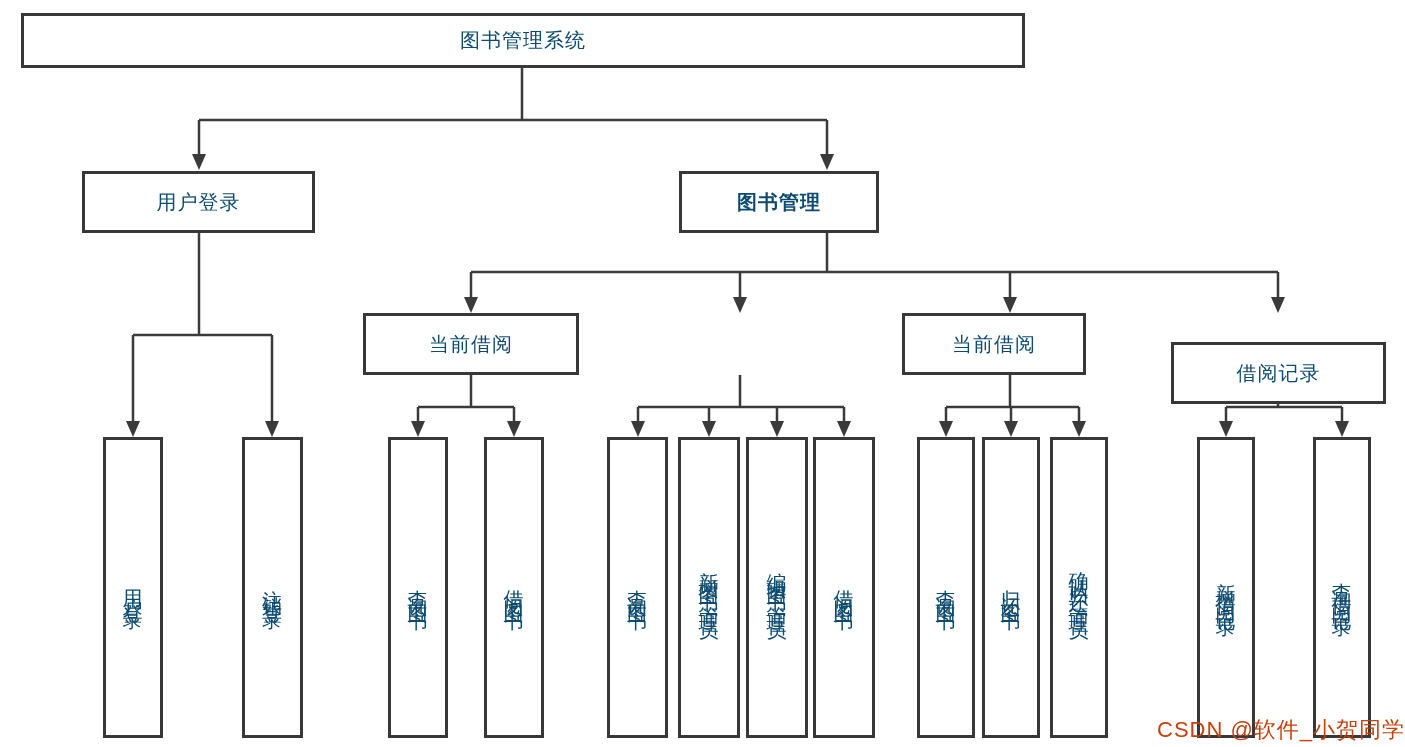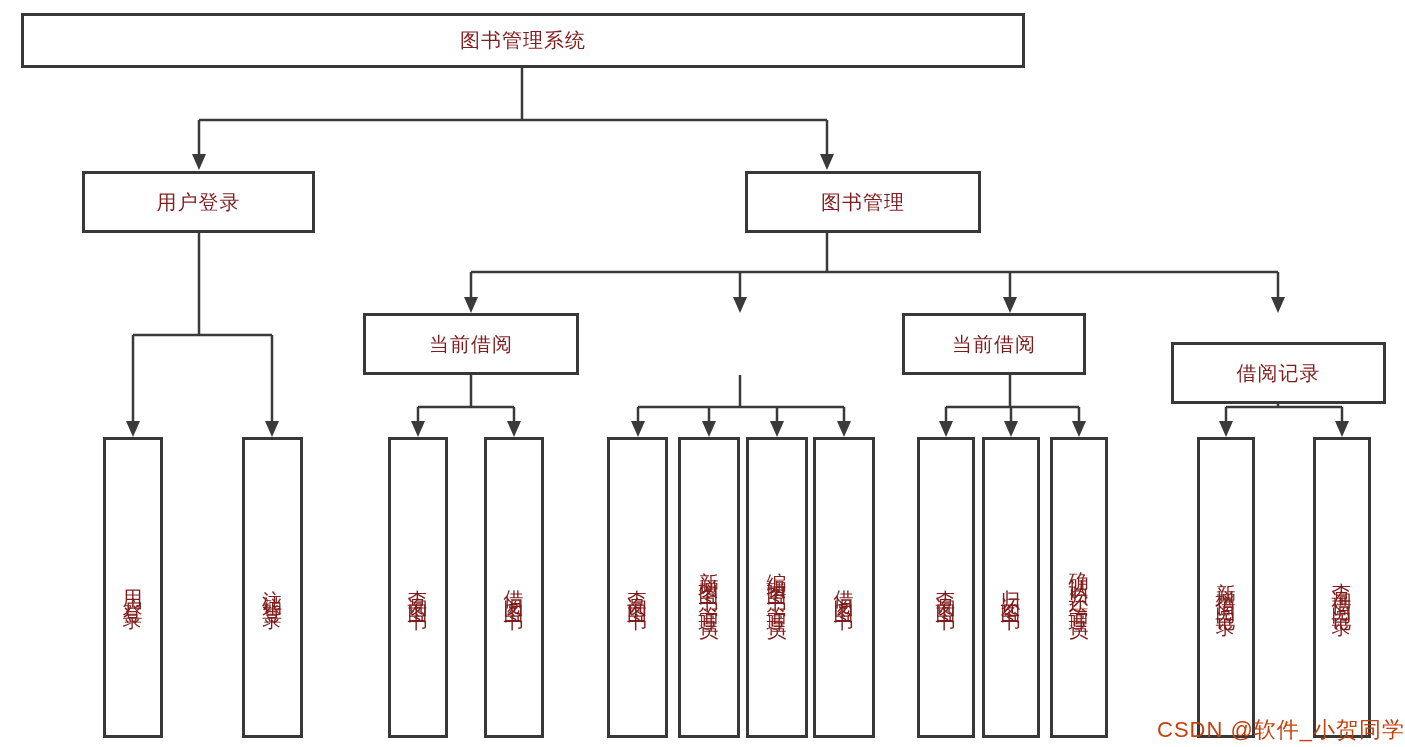--- a/index.html
+++ b/index.html
@@ -12,21 +12,21 @@
   }
   #connectors{
     position:absolute;left:0;top:0;width:1405px;height:747px;
     z-index:1;
   }
   .box{
     position:absolute;
     box-sizing:border-box;
     background:#ffffff;
     border:3px solid #383838;
-    color:#7f1d1d;
+    color:#0c4a6e;
     z-index:2;
     display:flex;
     align-items:center;
     justify-content:center;
   }
   .box-h{
     font-size:20px;
     letter-spacing:1px;
     white-space:nowrap;
   }
@@ -94,21 +94,21 @@
     <g>
       <path class="stroke" d="M1278,375 V407 M1226,407 H1342 M1226,407 V423 M1342,407 V423"></path>
       <polygon class="arrow" points="1219,421 1233,421 1226,437"></polygon>
       <polygon class="arrow" points="1335,421 1349,421 1342,437"></polygon>
     </g>
   </svg>
 
   <div class="box box-h" style="left:21px;top:13px;width:1004px;height:55px;">图书管理系统</div>
 
   <div class="box box-h" style="left:82px;top:171px;width:233px;height:62px;">用户登录</div>
-  <div class="box box-h" style="left:745px;top:171px;width:236px;height:62px;">图书管理</div>
+  <div class="box box-h" style="left:679px;top:171px;width:200px;height:62px;font-weight:bold;">图书管理</div>
 
   <div class="box box-h" style="left:363px;top:313px;width:216px;height:62px;">当前借阅</div>
   <div class="box box-h" style="left:902px;top:313px;width:184px;height:62px;">当前借阅</div>
   <div class="box box-h" style="left:1171px;top:313px;width:215px;height:62px;margin-top:29px;">借阅记录</div>
 
   <div class="box box-v" style="left:103px;top:437px;width:60px;height:301px;">
       <span>用户登录</span>
     </div>
   <div class="box box-v" style="left:242px;top:437px;width:61px;height:301px;">
       <span>注销登录</span>

